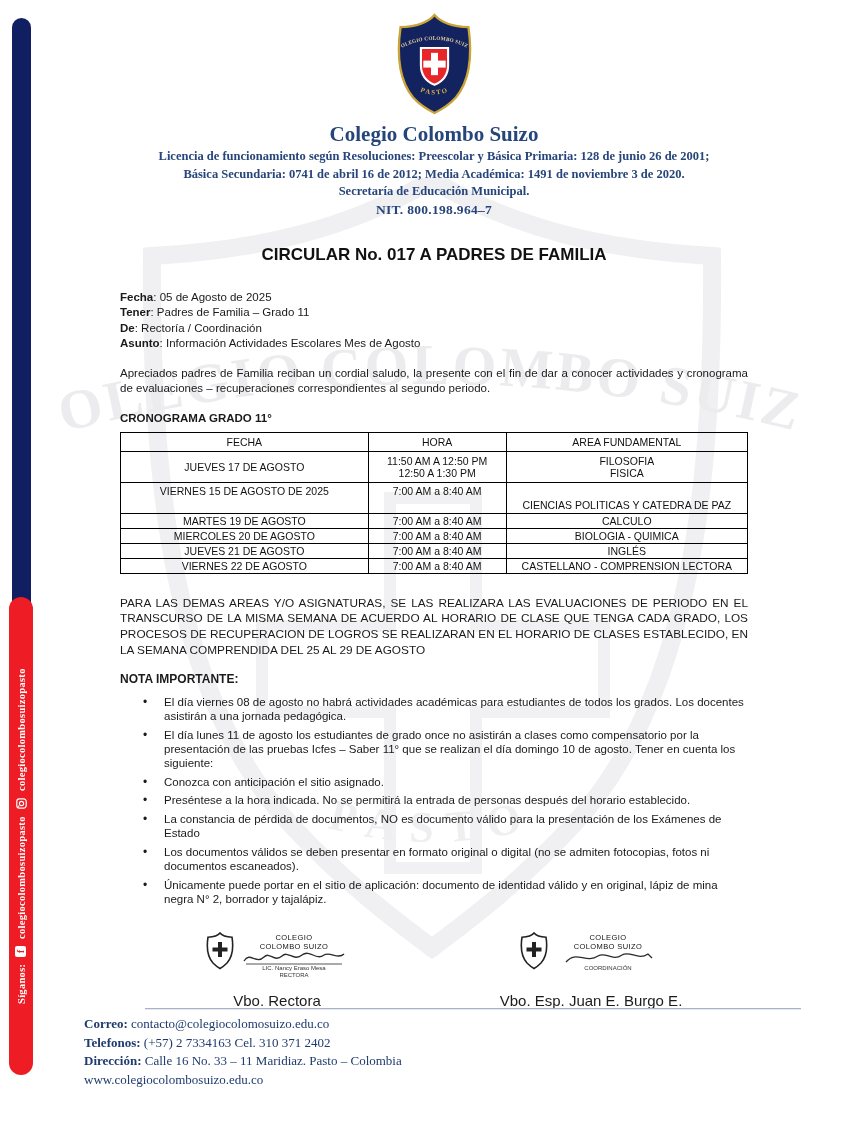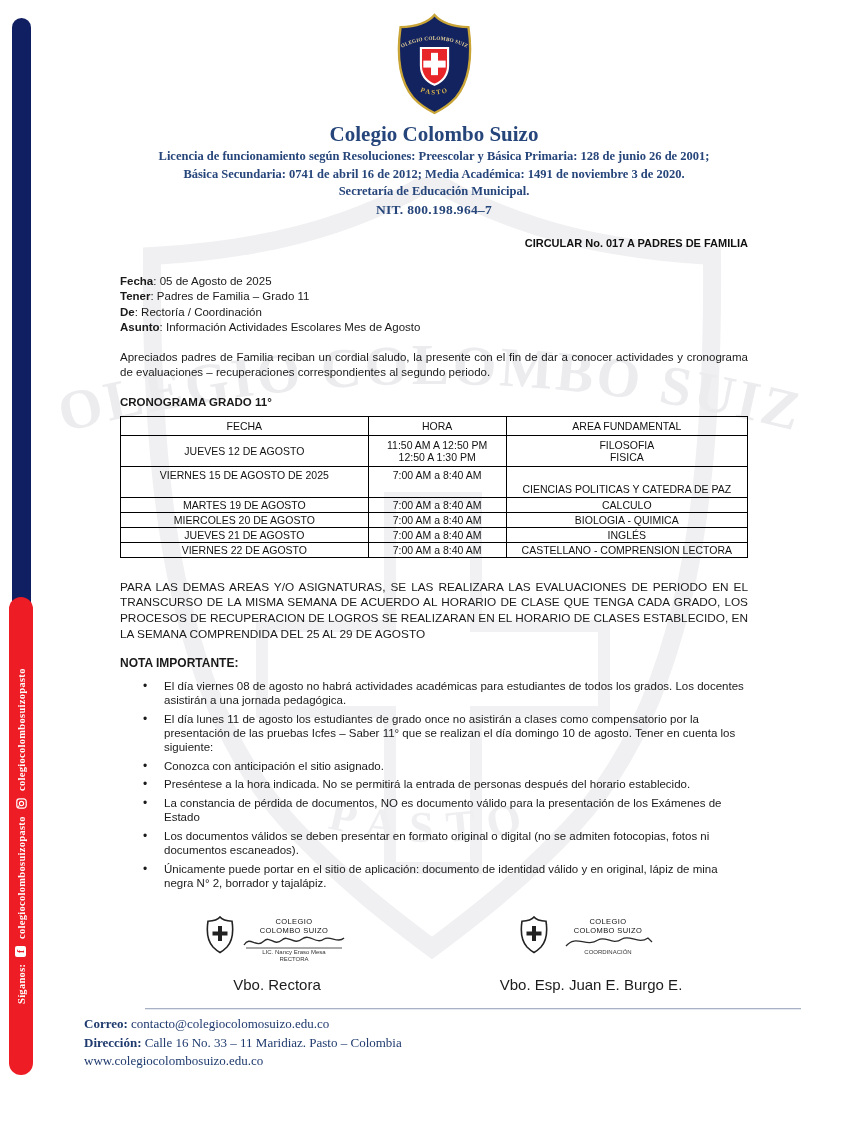--- a/index.html
+++ b/index.html
@@ -49,21 +49,21 @@
     font-family:"Liberation Serif", serif; font-weight:bold;
     color:#26457a; font-size:12.5px; line-height:15.5px; margin-top:2px;
   }
   .nit {
     font-family:"Liberation Serif", serif; font-weight:bold;
     color:#26457a; font-size:13.5px; margin-top:2px; letter-spacing:0.3px;
   }
 
   
   .content { position:relative; z-index:3; margin:0 120px 0 120px; width:628px; }
-  .doc-title { text-align:right; font-weight:bold; font-size:11px; color:#111; margin-top:19px; }
+  .doc-title { text-align:center; font-weight:bold; font-size:17px; color:#111; margin-top:27px; }
   .meta { margin-top:25px; font-size:11.5px; line-height:15.5px; }
   .meta b { font-weight:bold; }
   .intro { margin-top:14px; text-align:justify; font-size:11.5px; line-height:15px; }
   .schedule-title { text-align:left; font-weight:bold; font-size:11.5px; margin-top:16px; }
 
   table.schedule {
     width:628px; margin-top:8px; border-collapse:collapse;
     font-size:10.5px; color:#111;
   }
   table.schedule th, table.schedule td {
@@ -184,21 +184,21 @@
     <div class="schedule-title">CRONOGRAMA GRADO 11°</div>
 
     <table class="schedule">
       <tbody>
           <tr>
         <th class="col-fecha">FECHA</th>
         <th class="col-hora">HORA</th>
         <th class="col-area">AREA FUNDAMENTAL</th>
       </tr>
       <tr class="row-tall">
-        <td>JUEVES 12 DE AGOSTO</td>
+        <td>JUEVES 17 DE AGOSTO</td>
         <td class="pre">11:50 AM A 12:50 PM
 12:50 A 1:30 PM</td>
         <td class="pre">FILOSOFIA
 FISICA</td>
       </tr>
       <tr class="row-tall">
         <td class="va-t">VIERNES 15 DE AGOSTO DE 2025</td>
         <td class="va-t">7:00 AM a 8:40 AM</td>
         <td class="va-b">CIENCIAS POLITICAS Y CATEDRA DE PAZ</td>
       </tr>
@@ -278,17 +278,18 @@
           </div>
         </div>
         <div class="sig-caption">Vbo. Esp. Juan E. Burgo E.</div>
       </div>
     </div>
   </div>
 
   <div class="footer-line"></div>
   <div class="footer">
     <div><b>Correo:</b><span> contacto@colegiocolomosuizo.edu.co</span></div>
+    <div><b>Telefonos:</b><span> (+57) 2 7334163 Cel. 310 371 2402</span></div>
     <div><b>Dirección:</b><span> Calle 16 No. 33 – 11 Maridiaz. Pasto – Colombia</span></div>
     <div>www.colegiocolombosuizo.edu.co</div>
   </div>
 
 </div>
 
 </body></html>

